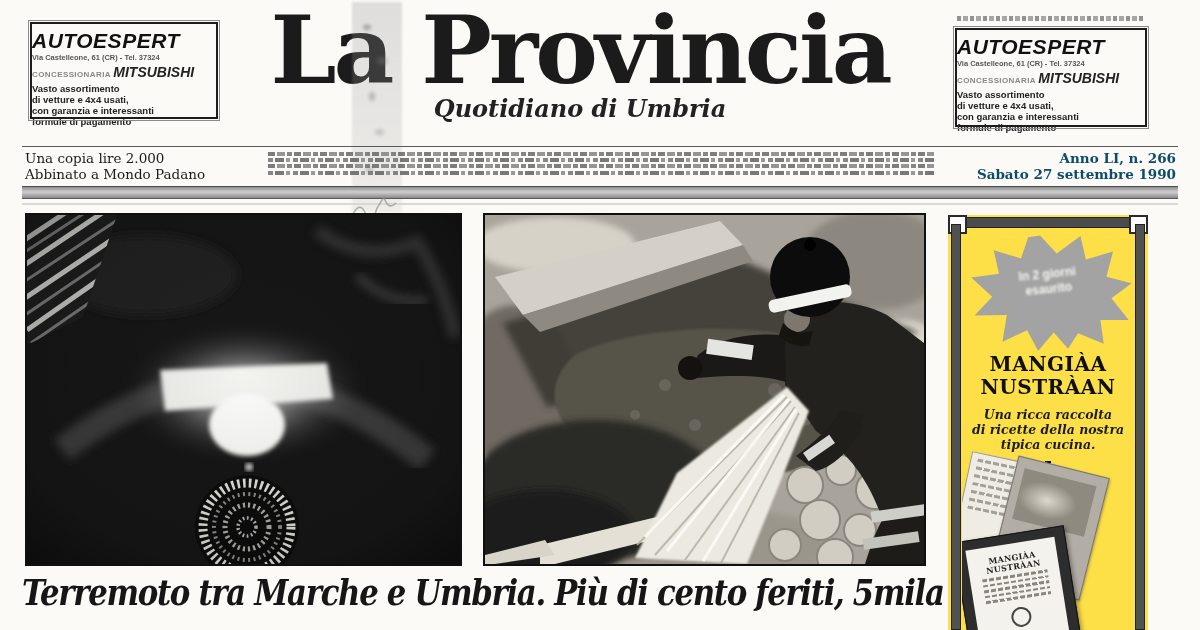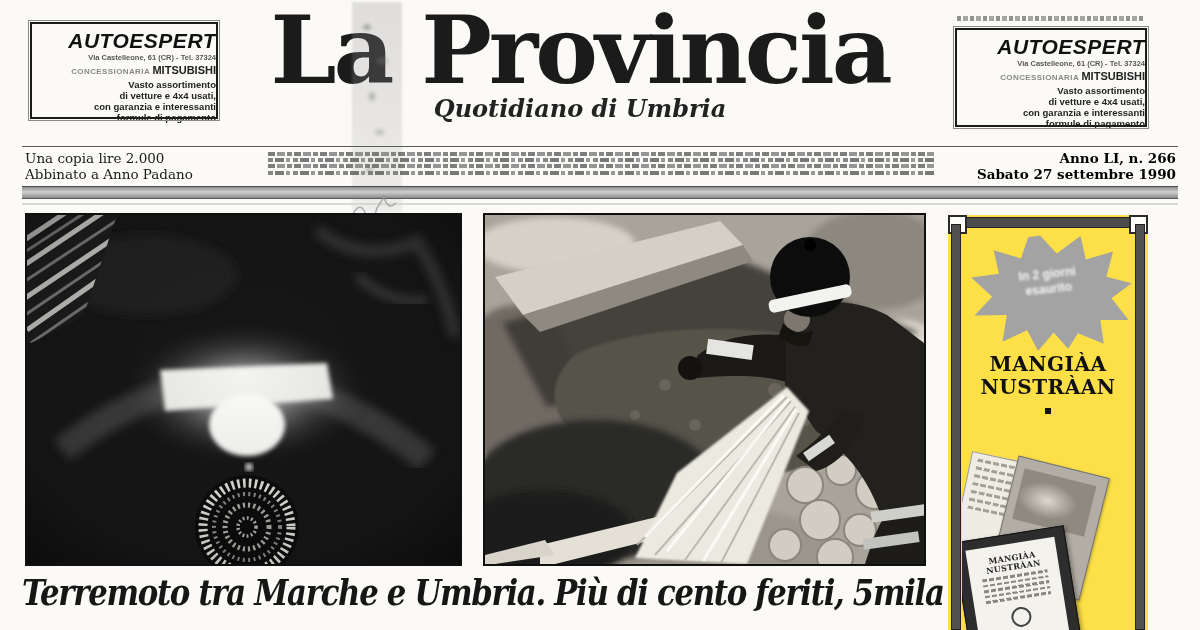--- a/index.html
+++ b/index.html
@@ -1,28 +1,28 @@
 <!DOCTYPE html>
 <html><head>
 <meta charset="utf-8">
 <style>
   html,body{margin:0;padding:0;background:#e9e9e9;}
   .page{position:relative;width:1200px;height:630px;background:#fbfaf7;overflow:hidden;
         font-family:"DejaVu Serif", serif;color:#141414;}
 
   
   .adbox{position:absolute;background:#fbfaf7;border:2px solid #1c1c1c;outline:1px solid #8a8a8a;
-         outline-offset:1px;text-align:right;font-family:"Liberation Sans", sans-serif;
-         padding-top:6px;box-sizing:border-box;padding-left:30px;}
+         outline-offset:1px;text-align:left;font-family:"Liberation Sans", sans-serif;
+         padding-top:6px;box-sizing:border-box;}
   .adbox-left{left:30px;top:22px;width:188px;height:97px;}
   .adbox-right{left:955px;top:28px;width:192px;height:99px;}
   .ad-logo{font-size:21px;font-weight:bold;font-style:italic;letter-spacing:.5px;color:#111;line-height:22px;}
   .ad-addr{font-size:7.5px;font-weight:bold;color:#555;margin-top:1px;}
   .ad-dealer{font-size:8px;margin-top:2px;color:#888;font-weight:bold;letter-spacing:.4px;}
-  .ad-dealer b{font-size:11px;color:#222;letter-spacing:0;}
+  .ad-dealer b{font-size:14px;color:#222;font-style:italic;letter-spacing:0;}
   .ad-body{font-size:9.5px;font-weight:bold;color:#222;line-height:11px;margin-top:3px;}
 
   
   .postal{position:absolute;left:957px;top:16px;width:186px;height:5px;opacity:.75;
           background:repeating-linear-gradient(90deg,#6f6f6f 0 4px,transparent 4px 6px,#8a8a8a 6px 11px,transparent 11px 13px);}
 
   
   .masthead{position:absolute;left:225px;top:0px;width:710px;text-align:center;}
   .masthead-title{font-size:94px;font-weight:bold;letter-spacing:-3px;line-height:100px;
                   color:#1b1b1b;white-space:nowrap;}
@@ -37,21 +37,21 @@
             radial-gradient(10px 8px at 55% 62%, rgba(130,130,130,.4), transparent 70%),
             radial-gradient(9px 9px at 35% 80%, rgba(110,110,110,.38), transparent 70%),
             radial-gradient(7px 7px at 65% 92%, rgba(100,100,100,.35), transparent 70%),
             linear-gradient(180deg, rgba(150,150,150,.28), rgba(160,160,160,.22) 60%, rgba(150,150,150,.12));
           filter:blur(1px);}
 
   
   .rule-thin{position:absolute;left:22px;right:22px;top:146px;height:1px;background:#5a5a5a;}
   .info-left{position:absolute;left:25px;top:150px;font-size:13.5px;font-weight:normal;line-height:16px;color:#1a1a1a;}
   .info-right{position:absolute;right:24px;top:150px;font-size:13.5px;font-weight:bold;line-height:16px;
-              color:#000000;text-align:right;}
+              color:#0c4a6e;text-align:right;}
   .colophon{position:absolute;left:268px;top:152px;width:666px;filter:blur(.3px);}
   .colophon .row{height:4px;margin-bottom:2.2px;opacity:.8;
       background:repeating-linear-gradient(90deg,#5e5e5e 0 7px,transparent 7px 9px,#7c7c7c 9px 17px,transparent 17px 19px,#696969 19px 24px,transparent 24px 26px);}
   .colophon .row:nth-child(2n){background:repeating-linear-gradient(90deg,#6a6a6a 0 5px,transparent 5px 7px,#585858 7px 16px,transparent 16px 18px,#808080 18px 22px,transparent 22px 25px);}
   .band-thick{position:absolute;left:22px;right:22px;top:186px;height:11px;
               background:linear-gradient(180deg,#8d8d8d,#cfcfcf 45%,#8a8a8a);
               border-top:1px solid #4e4e4e;border-bottom:1px solid #5a5a5a;}
   .band-light{position:absolute;left:22px;right:22px;top:203px;height:2px;background:#d8d8d6;}
   .scribble{position:absolute;left:345px;top:192px;pointer-events:none;opacity:.65;}
 
@@ -134,21 +134,21 @@
 
   <div class="masthead">
     <div class="masthead-title">La Provincia</div>
     <div class="masthead-sub">Quotidiano di Umbria</div>
   </div>
   <div class="smudge"></div>
 
   <div class="rule-thin"></div>
   <div class="info-left">
     <div>Una copia lire 2.000</div>
-    <div>Abbinato a Anno Padano</div>
+    <div>Abbinato a Mondo Padano</div>
   </div>
   <div class="colophon">
     <div class="row"></div>
     <div class="row"></div>
     <div class="row"></div>
     <div class="row"></div>
   </div>
   <div class="info-right">
     <div>Anno LI, n. 266</div>
     <div>Sabato 27 settembre 1990</div>
@@ -313,20 +313,25 @@
         </svg>
         <div class="burst-text">
           <div>In 2 giorni</div>
           <div>esaurito</div>
         </div>
       </div>
       <div class="side-title">
         <div>MANGIÀA</div>
         <div>NUSTRÀAN</div>
       </div>
+      <div class="side-tag">
+        <div>Una ricca raccolta</div>
+        <div>di ricette della nostra</div>
+        <div>tipica cucina.</div>
+      </div>
       <div class="side-dot"></div>
       <div class="books">
         <div class="sheet1">
           <div class="ln"></div>
             <div class="ln"></div>
             <div class="ln"></div>
             <div class="ln"></div>
           <div class="ln"></div>
             <div class="ln"></div>
             <div class="ln"></div>

